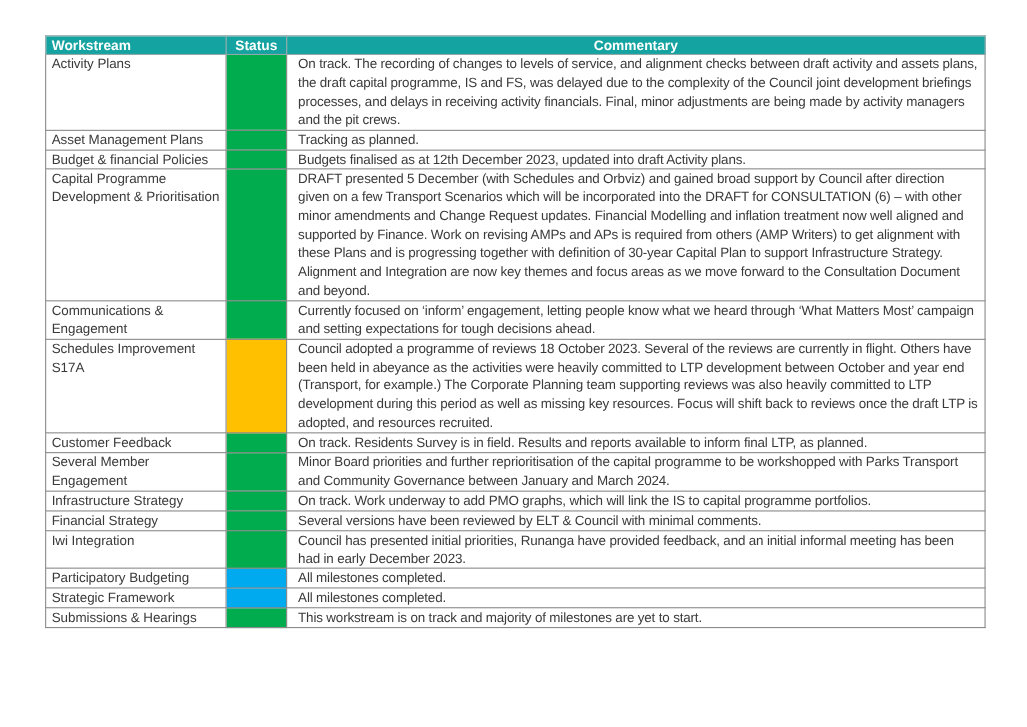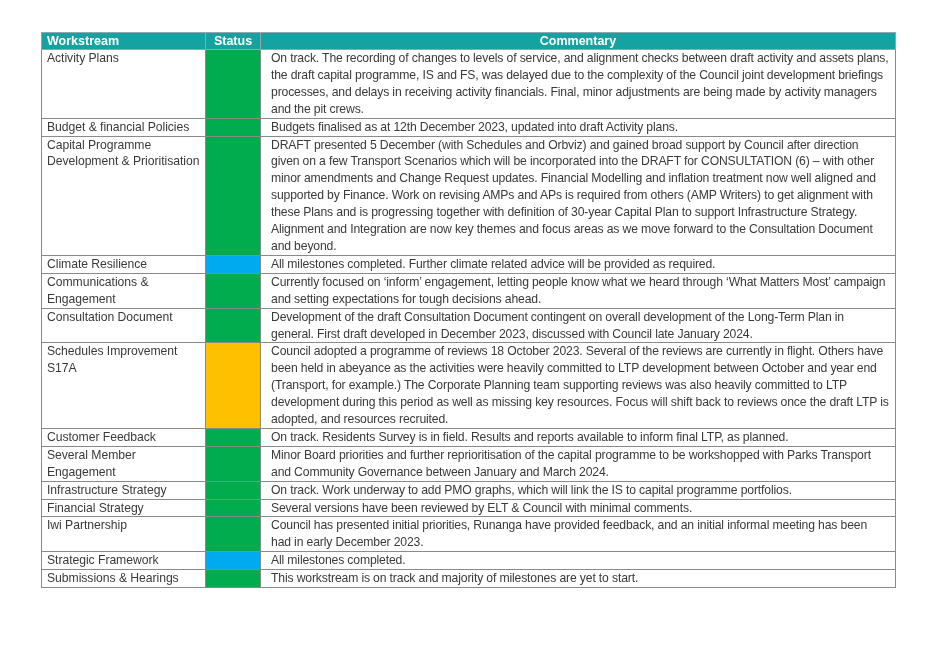--- a/index.html
+++ b/index.html
@@ -37,43 +37,38 @@
         <th class="cm">Commentary</th>
       </tr>
     </thead>
     <tbody id="rows">
         <tr>
           <td class="ws">Activity Plans</td>
           <td class="status" style="background: rgb(0, 172, 77);"></td>
           <td class="comment">On track. The recording of changes to levels of service, and alignment checks between draft activity and assets plans, the draft capital programme, IS and FS, was delayed due to the complexity of the Council joint development briefings processes, and delays in receiving activity financials. Final, minor adjustments are being made by activity managers and the pit crews.</td>
         </tr>
         <tr>
+          <td class="ws">Asset Management Plans</td>
+          <td class="status" style="background: rgb(0, 172, 77);"></td>
+          <td class="comment">Tracking as planned.</td>
+        </tr>
+        <tr>
           <td class="ws">Budget &amp; financial Policies</td>
           <td class="status" style="background: rgb(0, 172, 77);"></td>
           <td class="comment">Budgets finalised as at 12th December 2023, updated into draft Activity plans.</td>
         </tr>
         <tr>
           <td class="ws">Capital Programme Development &amp; Prioritisation</td>
           <td class="status" style="background: rgb(0, 172, 77);"></td>
           <td class="comment">DRAFT presented 5 December (with Schedules and Orbviz) and gained broad support by Council after direction given on a few Transport Scenarios which will be incorporated into the DRAFT for CONSULTATION (6) – with other minor amendments and Change Request updates. Financial Modelling and inflation treatment now well aligned and supported by Finance.  Work on revising AMPs and APs is required from others (AMP Writers) to get alignment with these Plans and is progressing together with definition of 30-year Capital Plan to support Infrastructure Strategy. Alignment and Integration are now key themes and focus areas as we move forward to the Consultation Document and beyond.</td>
         </tr>
         <tr>
-          <td class="ws">Climate Resilience</td>
-          <td class="status" style="background: rgb(0, 170, 239);"></td>
-          <td class="comment">All milestones completed. Further climate related advice will be provided as required.</td>
-        </tr>
-        <tr>
           <td class="ws">Communications &amp; Engagement</td>
           <td class="status" style="background: rgb(0, 172, 77);"></td>
           <td class="comment">Currently focused on ‘inform’ engagement, letting people know what we heard through ‘What Matters Most’ campaign and setting expectations for tough decisions ahead.</td>
-        </tr>
-        <tr>
-          <td class="ws">Consultation Document</td>
-          <td class="status" style="background: rgb(0, 172, 77);"></td>
-          <td class="comment">Development of the draft Consultation Document contingent on overall development of the Long-Term Plan in general.  First draft developed in December 2023, discussed with Council late January 2024.</td>
         </tr>
         <tr>
           <td class="ws">Schedules Improvement S17A</td>
           <td class="status" style="background: rgb(255, 192, 0);"></td>
           <td class="comment">Council adopted a programme of reviews 18 October 2023. Several of the reviews are currently in flight. Others have been held in abeyance as the activities were heavily committed to LTP development between October and year end (Transport, for example.) The Corporate Planning team supporting reviews was also heavily committed to LTP development during this period as well as missing key resources. Focus will shift back to reviews once the draft LTP is adopted, and resources recruited.</td>
         </tr>
         <tr>
           <td class="ws">Customer Feedback</td>
           <td class="status" style="background: rgb(0, 172, 77);"></td>
           <td class="comment">On track. Residents Survey is in field. Results and reports available to inform final LTP, as planned.</td>
@@ -87,23 +82,28 @@
           <td class="ws">Infrastructure Strategy</td>
           <td class="status" style="background: rgb(0, 172, 77);"></td>
           <td class="comment">On track. Work underway to add PMO graphs, which will link the IS to capital programme portfolios.</td>
         </tr>
         <tr>
           <td class="ws">Financial Strategy</td>
           <td class="status" style="background: rgb(0, 172, 77);"></td>
           <td class="comment">Several versions have been reviewed by ELT &amp; Council with minimal comments.</td>
         </tr>
         <tr>
-          <td class="ws">Iwi Partnership</td>
+          <td class="ws">Iwi Integration</td>
           <td class="status" style="background: rgb(0, 172, 77);"></td>
           <td class="comment">Council has presented initial priorities, Runanga have provided feedback, and an initial informal meeting has been had in early December 2023.</td>
+        </tr>
+        <tr>
+          <td class="ws">Participatory Budgeting</td>
+          <td class="status" style="background: rgb(0, 170, 239);"></td>
+          <td class="comment">All milestones completed.</td>
         </tr>
         <tr>
           <td class="ws">Strategic Framework</td>
           <td class="status" style="background: rgb(0, 170, 239);"></td>
           <td class="comment">All milestones completed.</td>
         </tr>
         <tr>
           <td class="ws">Submissions &amp; Hearings</td>
           <td class="status" style="background: rgb(0, 172, 77);"></td>
           <td class="comment">This workstream is on track and majority of milestones are yet to start.</td>

